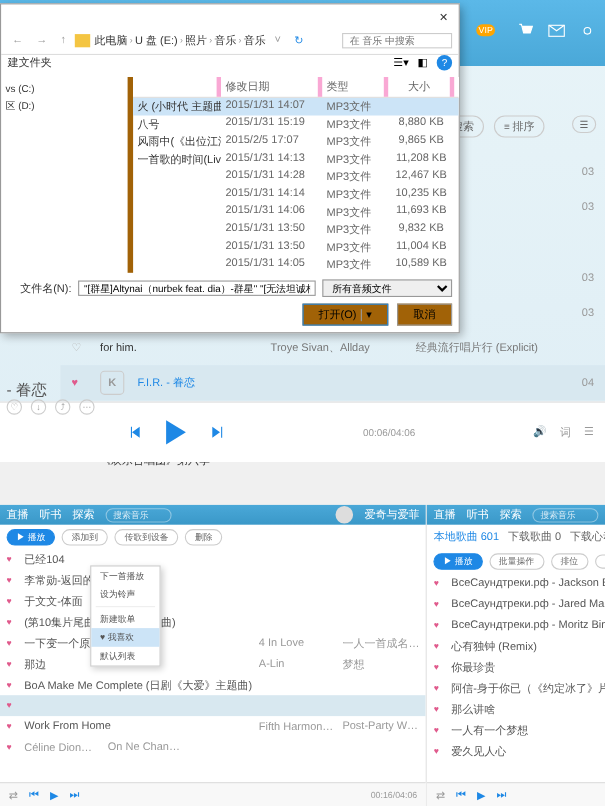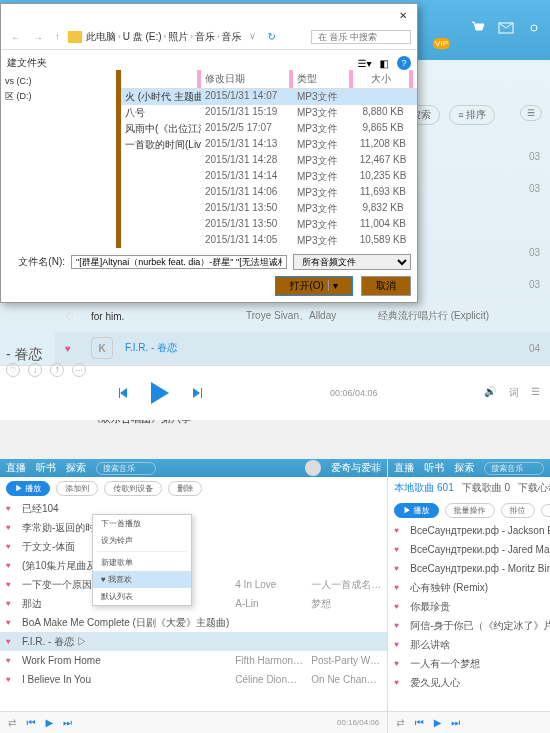--- a/index.html
+++ b/index.html
@@ -1,21 +1,21 @@
 <!DOCTYPE html>
 <html><head>
 <meta charset="utf-8">
 <style>
 *{margin:0;padding:0;box-sizing:border-box;font-family:"Microsoft YaHei",sans-serif;font-size:10px}
 body{width:550px;height:733px;background:#f0f0f0;position:relative;overflow:hidden}
 .top-app{position:absolute;top:0;left:0;right:0;height:420px;background:linear-gradient(180deg,#e8f4f8 0%,#dfeef5 100%)}
 .top-header{height:60px;background:linear-gradient(180deg,#5bb8e8,#4aa8d8);position:relative}
 .top-icons{position:absolute;right:8px;top:20px;display:flex;gap:12px;color:#fff}
 .top-icons span{width:16px;height:16px;display:inline-block}
-.vip-badge{position:absolute;right:100px;top:38px;background:#ffa500;color:#fff;padding:1px 2px;border-radius:8px;font-size:8px}
+.vip-badge{position:absolute;right:100px;top:22px;background:#ffa500;color:#fff;padding:1px 2px;border-radius:8px;font-size:8px}
 .search-pill{position:absolute;right:110px;top:105px;border:1px solid #ccc;border-radius:10px;padding:2px 8px;display:flex;align-items:center;gap:4px;font-size:9px;color:#666}
 .sort-pill{position:absolute;right:55px;top:105px;border:1px solid #ccc;border-radius:10px;padding:2px 8px;font-size:9px;color:#666}
 .pill-btn{position:absolute;right:8px;top:105px;border:1px solid #ccc;border-radius:10px;padding:2px 6px;font-size:9px;color:#666}
 .bg-list{position:absolute;top:140px;left:55px;right:0}
 .bg-row{height:32px;display:flex;align-items:center;padding:0 10px;gap:12px;font-size:10px;color:#555}
 .bg-row.sel{background:#d8e8f0}
 .heart{color:#e05a8c;width:14px}
 .heart.empty{color:#bbb}
 .k-badge{width:22px;height:22px;border:1px solid #ccc;border-radius:4px;display:flex;align-items:center;justify-content:center;color:#999;font-weight:bold}
 .song-title{flex:1;color:#333}
@@ -34,21 +34,21 @@
 .right-ctrl{display:flex;gap:12px;color:#999}
 .file-dialog{position:absolute;top:3px;left:0;width:418px;height:300px;background:#fff;border:1px solid #999;box-shadow:3px 3px 8px rgba(0,0,0,0.3);z-index:100}
 .fd-close{position:absolute;right:6px;top:6px;width:12px;height:12px;cursor:pointer;color:#333}
 .fd-nav{height:26px;border-bottom:1px solid #ddd;display:flex;align-items:center;padding:0 6px;gap:4px;margin-top:20px}
 .fd-arrow{color:#999;padding:0 4px}
 .fd-folder{width:14px;height:12px;background:#f4c542}
 .fd-crumb{font-size:10px;color:#333;display:flex;align-items:center;gap:2px}
 .fd-crumb-sep{color:#999;font-size:8px}
 .fd-search{margin-left:auto;border:1px solid #ccc;padding:1px 6px;font-size:9px;color:#999;width:100px}
 .fd-refresh{color:#1e88e5;padding:0 4px}
-.fd-toolbar{height:20px;display:flex;align-items:flex-end;padding:0 6px;justify-content:space-between}
+.fd-toolbar{height:20px;display:flex;align-items:flex-start;padding:0 6px;justify-content:space-between}
 .fd-toolbar-left{color:#333;font-size:10px}
 .fd-toolbar-right{display:flex;gap:8px;align-items:center}
 .fd-help{width:14px;height:14px;background:#1e88e5;color:#fff;border-radius:50%;display:flex;align-items:center;justify-content:center;font-size:9px}
 .fd-body{display:flex;height:178px}
 .fd-side{width:120px;border-right:5px solid #a16207;padding:4px;overflow:hidden}
 .fd-side-item{font-size:9px;color:#333;padding:2px 0}
 .fd-main{flex:1;overflow:auto;position:relative}
 .fd-th{display:flex;border-bottom:1px solid #ddd;color:#555;position:sticky;top:0;background:#fff}
 .fd-th>div{padding:2px 4px;border-right:4px solid #f9a8d4}
 .fd-tr{display:flex;color:#333}
@@ -77,21 +77,21 @@
 .p-toolbar{height:22px;display:flex;align-items:center;padding:0 6px;gap:6px}
 .p-pill{border:1px solid #ccc;border-radius:10px;padding:1px 8px;font-size:8px;color:#666;display:flex;align-items:center;gap:3px}
 .p-pill.blue{background:#1e88e5;color:#fff;border-color:#1e88e5}
 .p-list{flex:1;overflow:auto}
 .p-row{height:19px;display:flex;align-items:center;padding:0 6px;gap:6px;font-size:8px;color:#555}
 .p-row.sel{background:#d8e8f0}
 .p-heart{color:#e05a8c;width:10px;font-size:8px}
 .p-title{flex:1;overflow:hidden;text-overflow:ellipsis;white-space:nowrap}
 .p-col2{width:70px;color:#999;overflow:hidden;text-overflow:ellipsis;white-space:nowrap}
 .p-col3{width:70px;color:#999;overflow:hidden;text-overflow:ellipsis;white-space:nowrap}
-.ctx-menu{position:absolute;top:55px;left:92px;width:100px;background:#fff;border:1px solid #ccc;box-shadow:2px 2px 6px rgba(0,0,0,0.2);z-index:50}
+.ctx-menu{position:absolute;top:55px;left:82px;width:64px;background:#fff;border:1px solid #ccc;box-shadow:2px 2px 6px rgba(0,0,0,0.2);z-index:50}
 .ctx-item{padding:3px 8px;font-size:8px;color:#555;display:flex;align-items:center;gap:4px}
 .ctx-item.hl{background:#cce4f7}
 .ctx-sep{height:1px;background:#eee;margin:2px 4px}
 .p-player{height:22px;background:#f8f8f8;border-top:1px solid #ddd;display:flex;align-items:center;padding:0 8px;gap:10px}
 .p-play{color:#1e88e5}
 .p-time{margin-left:auto;color:#999;font-size:8px}
 svg{display:block}
 </style>
 </head>
 <body>
@@ -405,33 +405,31 @@
   <span class="p-col3">梦想</span>
         </div>
         <div class="p-row ">
   <span class="p-heart ">♥</span>
   <span class="p-title">BoA Make Me Complete (日剧《大爱》主题曲)</span>
   <span class="p-col2"></span>
   <span class="p-col3"></span>
         </div>
         <div class="p-row sel">
   <span class="p-heart ">♥</span>
-  <span class="p-title">F.I.R. - 眷恋 ▷</span>
   <span class="p-col2"></span>
   <span class="p-col3"></span>
         </div>
         <div class="p-row ">
   <span class="p-heart ">♥</span>
   <span class="p-title">Work From Home</span>
   <span class="p-col2">Fifth Harmony、Ty Do...</span>
   <span class="p-col3">Post-Party Workout</span>
         </div>
         <div class="p-row ">
   <span class="p-heart ">♥</span>
-  <span class="p-title">I Believe In You</span>
   <span class="p-col2">Céline Dion、Il Divo</span>
   <span class="p-col3">On Ne Change Pas...</span>
         </div>
       </div>
     <div class="ctx-menu" id="ctx">
         <div class="ctx-item ">下一首播放</div>
         <div class="ctx-item ">设为铃声</div>
         <div class="ctx-sep"></div>
         <div class="ctx-item ">新建歌单</div>
         <div class="ctx-item hl">♥ 我喜欢</div>

